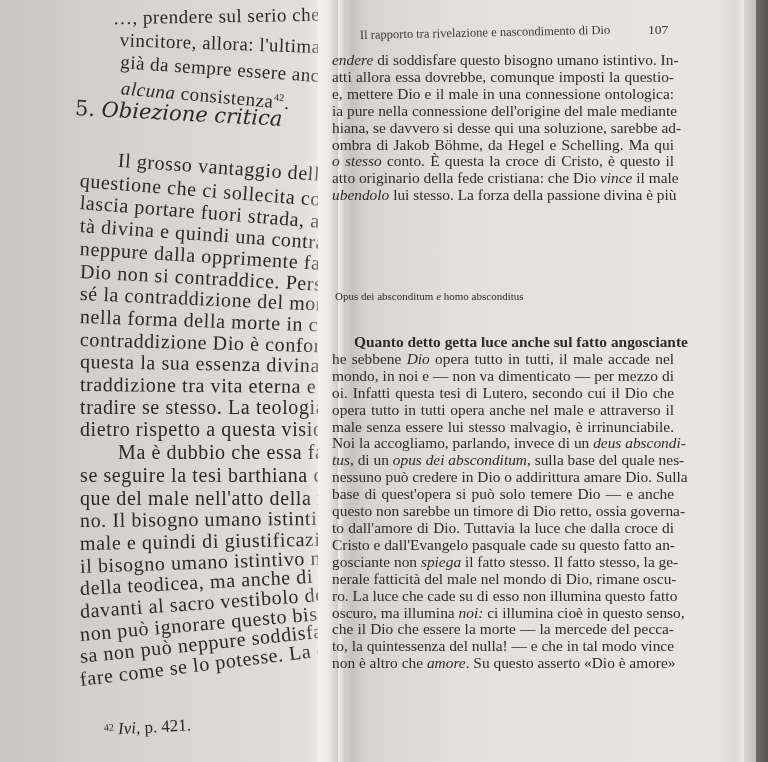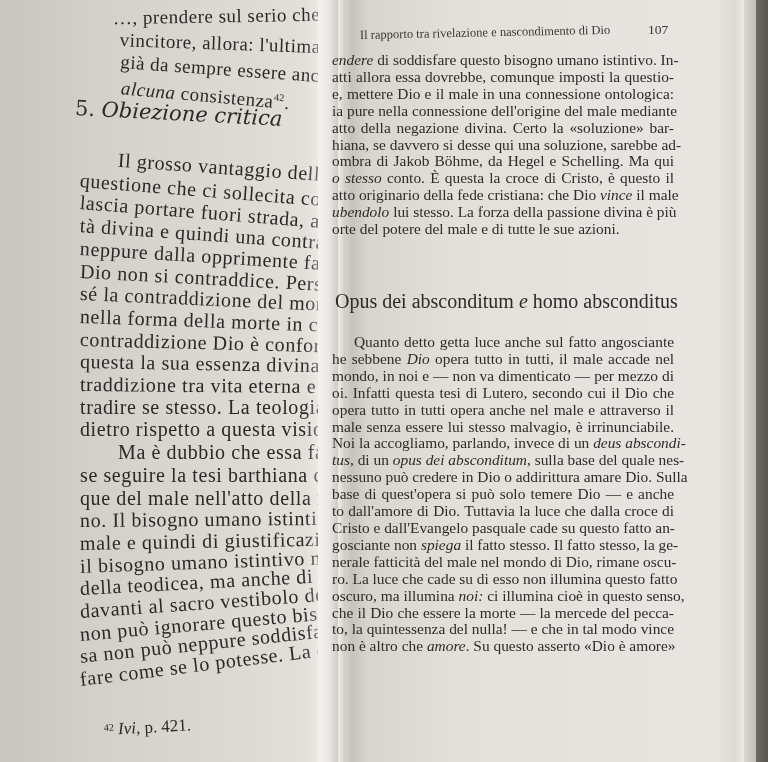--- a/index.html
+++ b/index.html
@@ -68,28 +68,28 @@
   }
   .page-number {
     position:absolute; left:648px; top:22px; font-family:"Liberation Serif",serif; font-size:13.5px; color:#3a3734;
   }
   .rp-text {
     position:absolute; left:332px; top:52px; width:342px;
     font-family:"Liberation Serif", serif; font-size:15.4px; line-height:16.9px; color:#2e2b28;
   }
   .rp-text .rp-line { display:block; white-space:nowrap; text-align:justify; text-align-last:justify; }
   .sub-heading {
-    position:absolute; left:335px; top:290px; font-family:"Liberation Serif",serif; font-size:20px; white-space:nowrap; color:#2e2b28;
+    position:absolute; left:335px; top:290px; font-family:"Liberation Serif",serif; font-size:11px; white-space:nowrap; color:#2e2b28;
   }
   .rp-text2 {
     position:absolute; left:332px; top:334px; width:342px;
     font-family:"Liberation Serif", serif; font-size:15.4px; line-height:16.9px; color:#2e2b28;
   }
   .rp-text2 .rp-line { display:block; white-space:nowrap; text-align:justify; text-align-last:justify; }
-  .rp-line.first { text-indent:22px; }
+  .rp-line.first { text-indent:22px;font-weight:bold; }
   .rp-line.last { text-align-last:left; }
   .shadow-left-edge {
     position:absolute; left:338px; top:0; width:14px; height:762px;
     background:linear-gradient(90deg,rgba(240,238,234,.9),rgba(200,196,190,.0));
   }
 </style>
 </head>
 <body>
 
 <div class="book">
@@ -151,44 +151,43 @@
   <div class="edge3"></div>
 
   <div class="running-head">Il rapporto tra rivelazione e nascondimento di Dio</div>
   <div class="page-number">107</div>
 
   <div class="rp-text">
     <span class="rp-line"><span class="it">endere</span><span> di soddisfare questo bisogno umano istintivo. In-</span></span>
     <span class="rp-line">atti allora essa dovrebbe, comunque imposti la questio-</span>
     <span class="rp-line">e, mettere Dio e il male in una connessione ontologica:</span>
     <span class="rp-line">ia pure nella connessione dell'origine del male mediante</span>
-    <span class="rp-line">atto della negazione divina. Certo la «soluzione» bar-</span>
     <span class="rp-line">hiana, se davvero si desse qui una soluzione, sarebbe ad-</span>
     <span class="rp-line">ombra di Jakob Böhme, da Hegel e Schelling. Ma qui</span>
     <span class="rp-line"><span class="it">o stesso</span><span> conto. È questa la croce di Cristo, è questo il</span></span>
     <span class="rp-line"><span>atto originario della fede cristiana: che Dio </span><span class="it">vince</span><span> il male</span></span>
     <span class="rp-line"><span class="it">ubendolo</span><span> lui stesso. La forza della passione divina è più</span></span>
-    <span class="rp-line last">orte del potere del male e di tutte le sue azioni.</span>
   </div>
 
   <div class="sub-heading">
     <span>Opus dei absconditum </span><span class="it">e</span><span> homo absconditus</span>
   </div>
 
   <div class="rp-text2">
     <span class="rp-line first">Quanto detto getta luce anche sul fatto angosciante</span>
     <span class="rp-line"><span>he sebbene </span><span class="it">Dio</span><span> opera tutto in tutti, il male accade nel</span></span>
     <span class="rp-line">mondo, in noi e — non va dimenticato — per mezzo di</span>
     <span class="rp-line">oi. Infatti questa tesi di Lutero, secondo cui il Dio che</span>
     <span class="rp-line">opera tutto in tutti opera anche nel male e attraverso il</span>
     <span class="rp-line">male senza essere lui stesso malvagio, è irrinunciabile.</span>
     <span class="rp-line"><span>Noi la accogliamo, parlando, invece di un </span><span class="it">deus abscondi-</span></span>
     <span class="rp-line"><span class="it">tus</span><span>, di un </span><span class="it">opus dei absconditum</span><span>, sulla base del quale nes-</span></span>
     <span class="rp-line">nessuno può credere in Dio o addirittura amare Dio. Sulla</span>
     <span class="rp-line">base di quest'opera si può solo temere Dio — e anche</span>
+    <span class="rp-line">questo non sarebbe un timore di Dio retto, ossia governa-</span>
     <span class="rp-line">to dall'amore di Dio. Tuttavia la luce che dalla croce di</span>
     <span class="rp-line">Cristo e dall'Evangelo pasquale cade su questo fatto an-</span>
     <span class="rp-line"><span>gosciante non </span><span class="it">spiega</span><span> il fatto stesso. Il fatto stesso, la ge-</span></span>
     <span class="rp-line">nerale fatticità del male nel mondo di Dio, rimane oscu-</span>
     <span class="rp-line">ro. La luce che cade su di esso non illumina questo fatto</span>
     <span class="rp-line"><span>oscuro, ma illumina </span><span class="it">noi:</span><span> ci illumina cioè in questo senso,</span></span>
     <span class="rp-line">che il Dio che essere la morte — la mercede del pecca-</span>
     <span class="rp-line">to, la quintessenza del nulla! — e che in tal modo vince</span>
     <span class="rp-line"><span>non è altro che </span><span class="it">amore</span><span>. Su questo asserto «Dio è amore»</span></span>
   </div>

